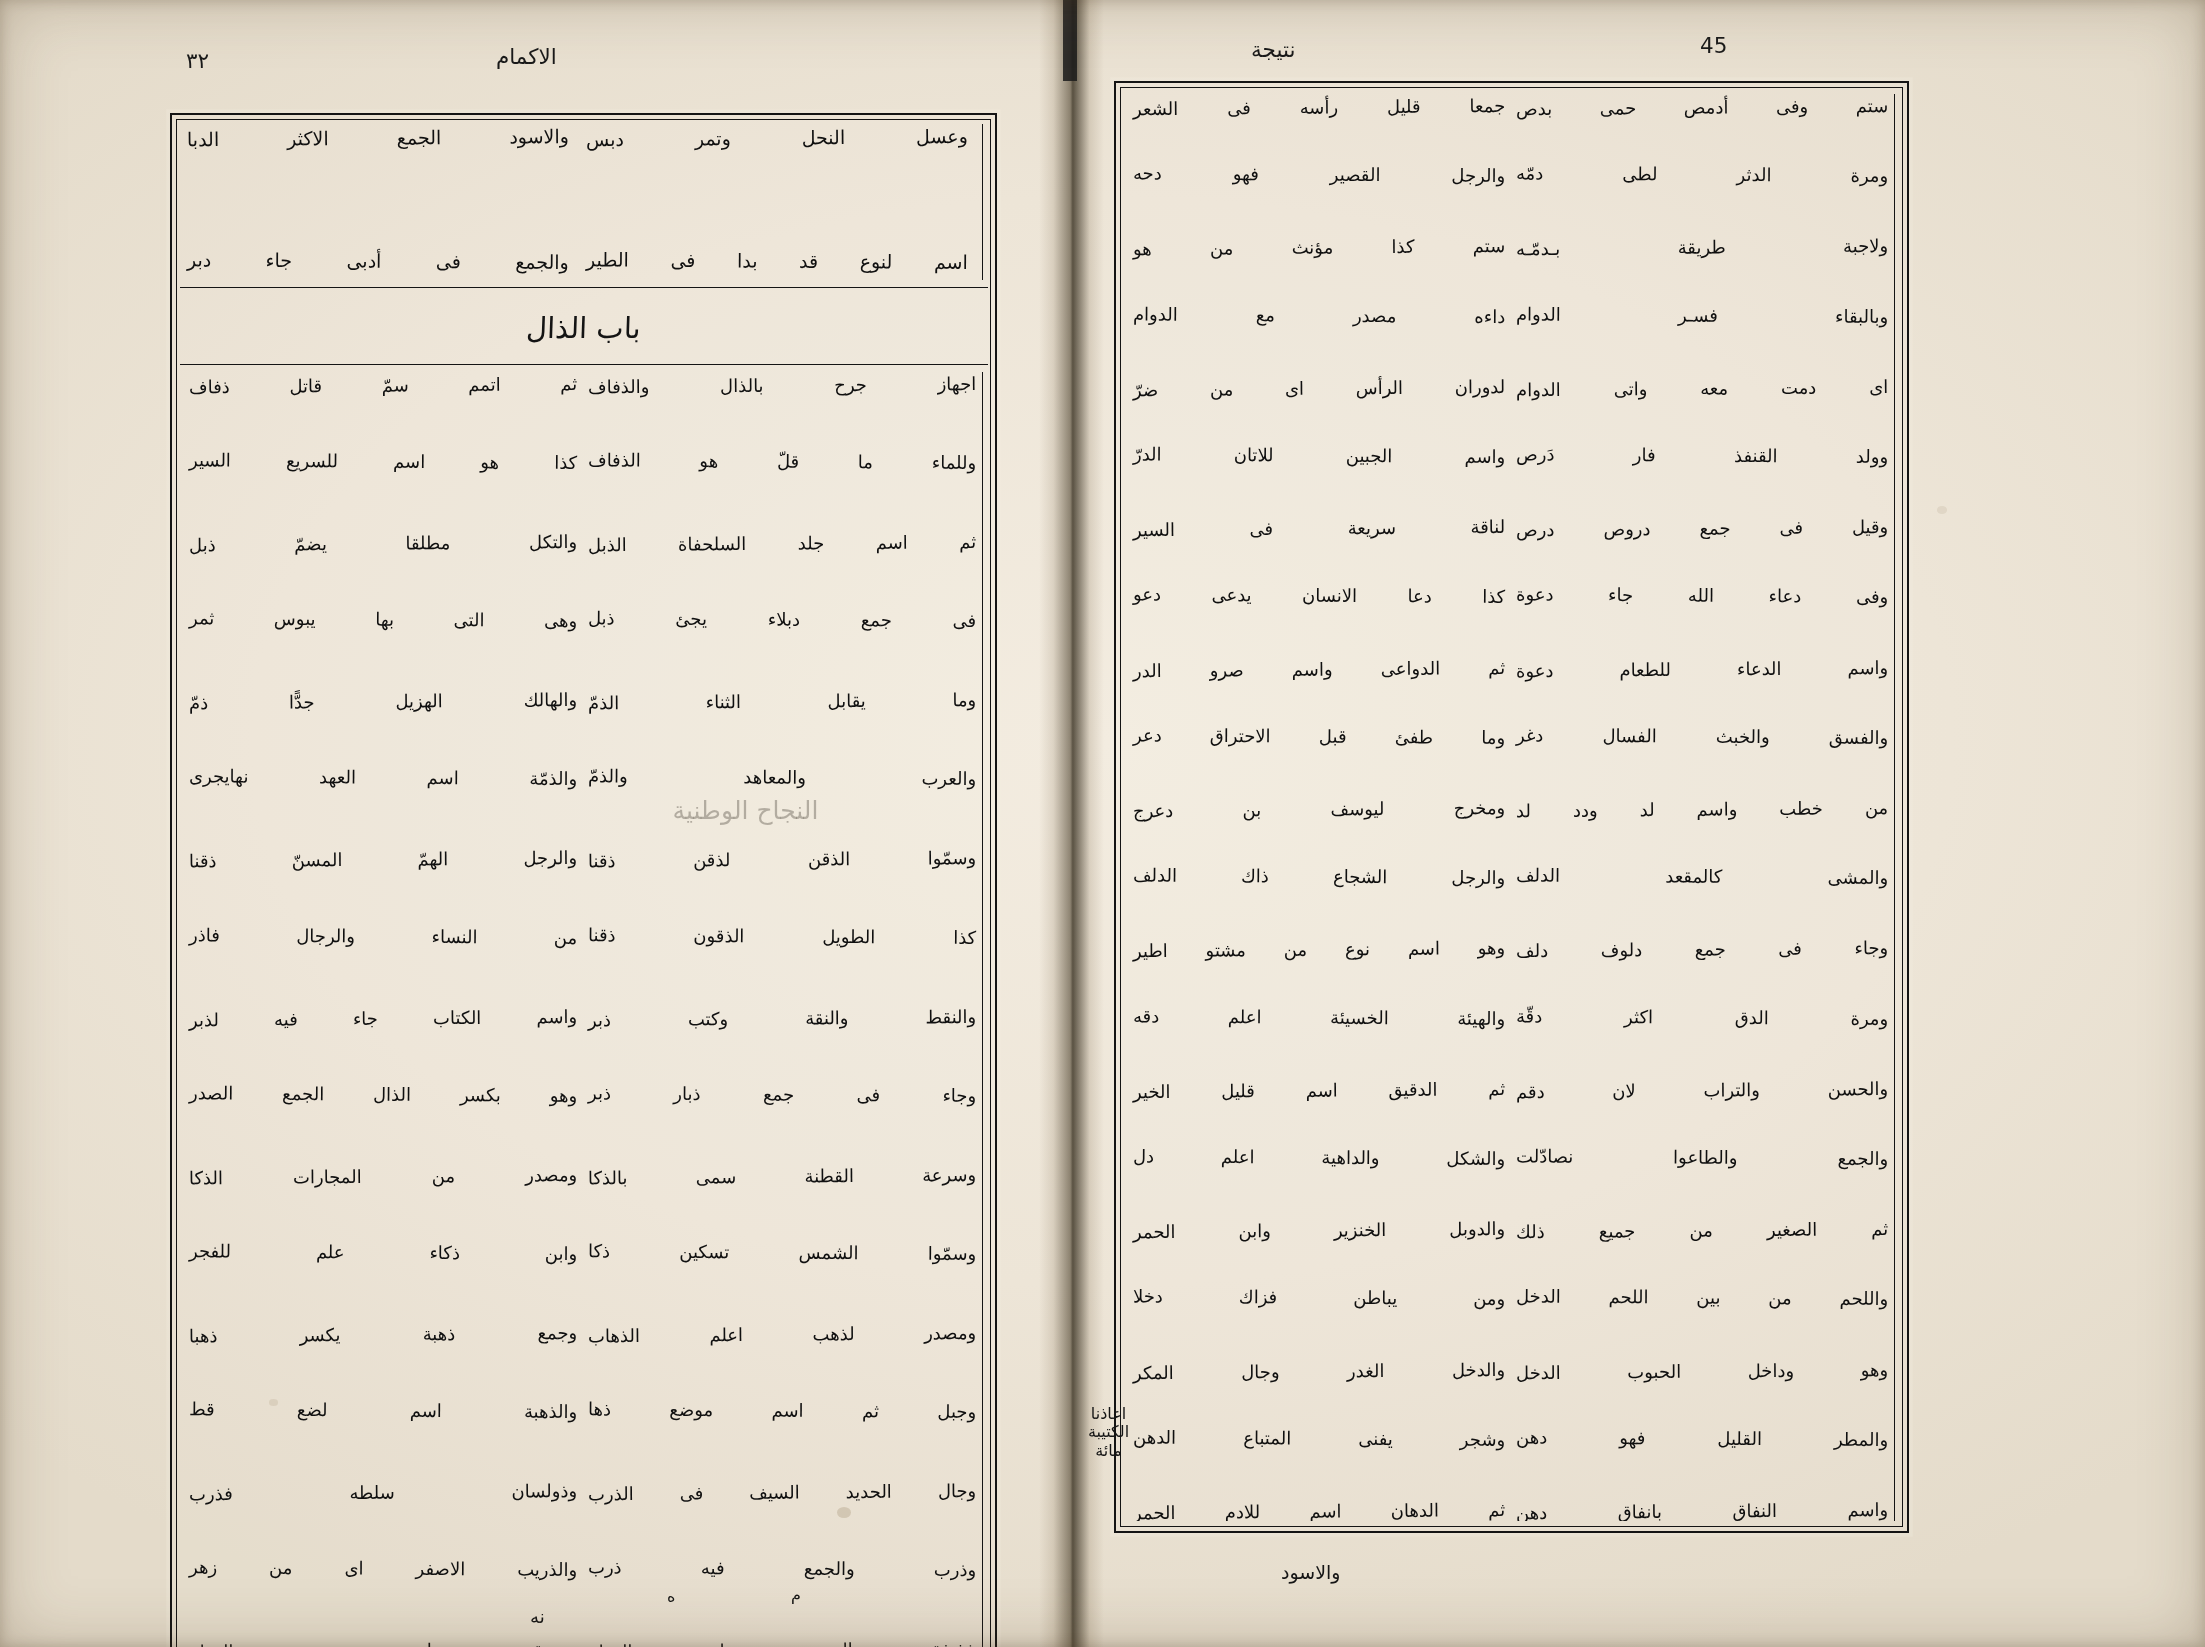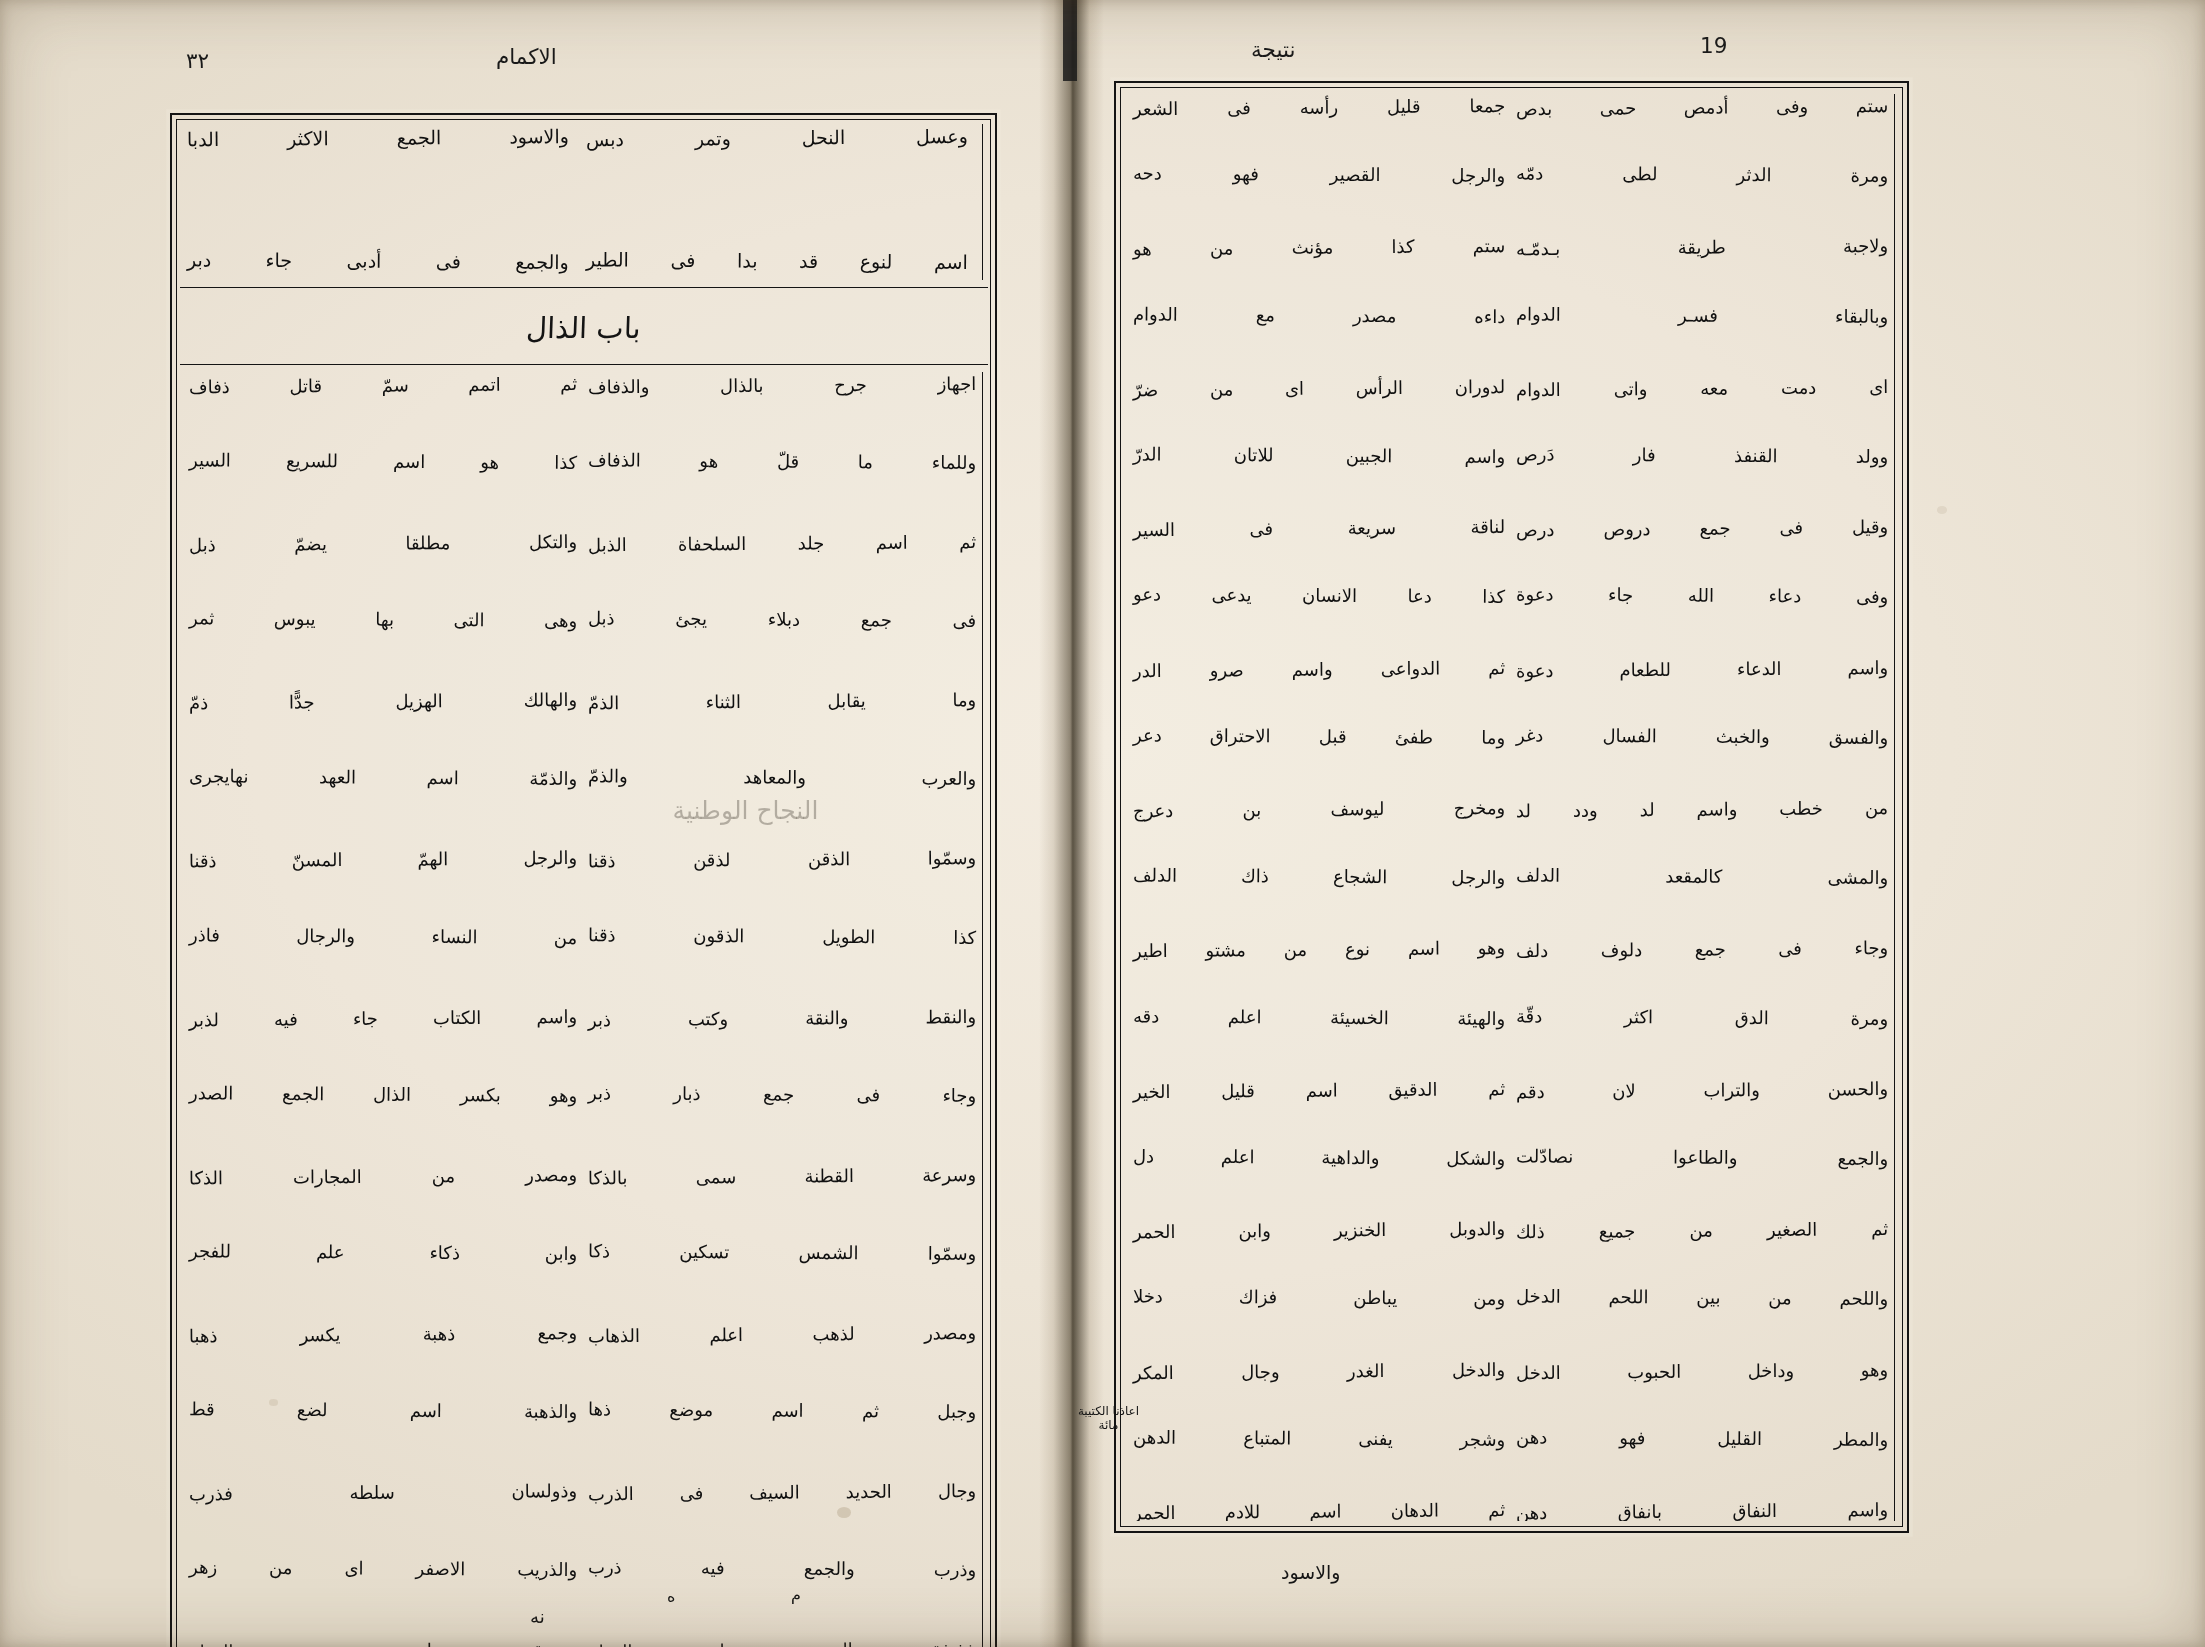--- a/index.html
+++ b/index.html
@@ -163,21 +163,21 @@
   .lines .line:nth-child(odd)  { transform: rotate(-0.5deg); }
   .lines .line:nth-child(even) { transform: rotate(0.4deg); }
 
   .topblock .line { font-size: 19px; }
 
   
   .marginalia {
     position: absolute;
     direction: rtl;
     color: #151515;
-    font-size: 12px;
+    font-size: 16px;
     line-height: 1.15;
     text-align: center;
     width: 65px;
   }
   .catchword {
     position: absolute;
     direction: rtl;
     color: #151515;
     font-size: 19px;
   }
@@ -216,21 +216,21 @@
 </head>
 <body>
 
 <div id="scan">
 
   <div class="spine"></div>
   <div class="spine-dark"></div>
 
   <div class="sheet" id="sheet-right">
 
-    <div class="head" style="top:33px; left:597px;">19</div>
+    <div class="head" style="top:33px; left:597px;">45</div>
     <div class="head" style="top:37px; left:148px;text-align:center;">نتيجة</div>
 
     <div class="frame" style="top:81px; left:10.8px; width:791px; height:1448px;">
       <div class="inner-rule"></div>
 
       <div class="cols">
 
         <div class="col">
           <div class="lines">
             <div class="line">جمعا قليل رأسه فى الشعر</div>

